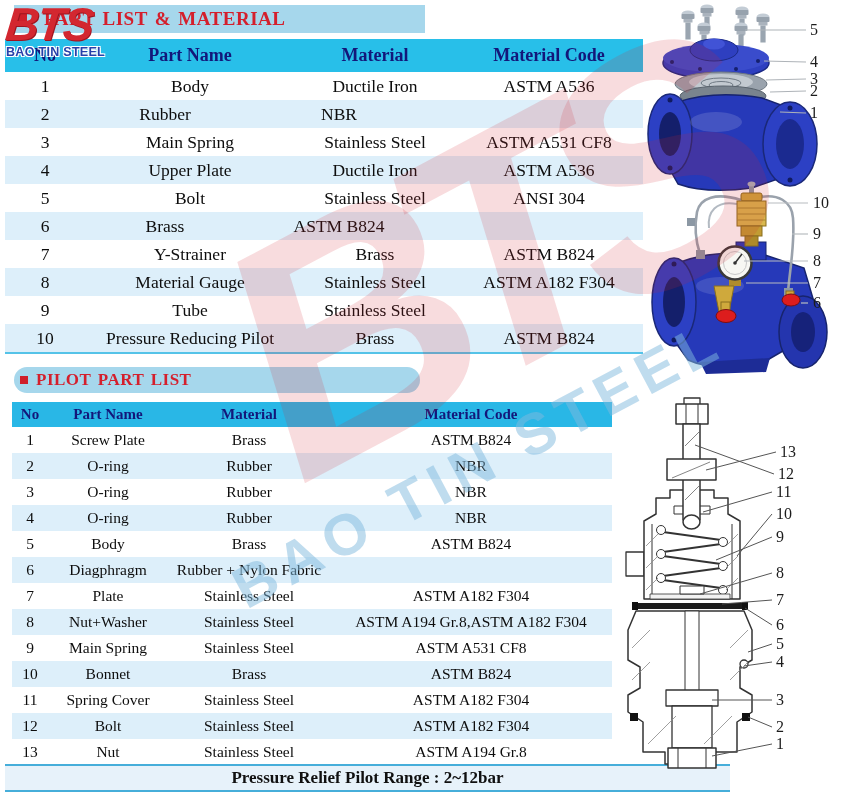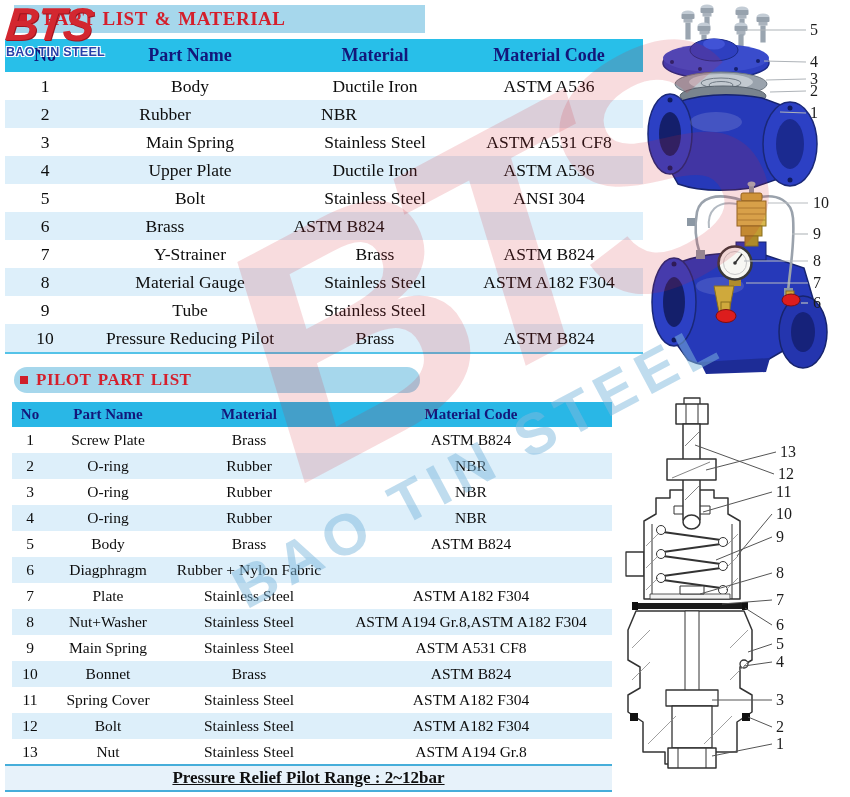--- a/index.html
+++ b/index.html
@@ -28,23 +28,23 @@
 
   
   .t2{position:absolute;left:12px;top:402px;width:600px;z-index:1;}
   .t2 .hdr{display:flex;height:25px;background:#29b7e6;align-items:center;}
   .t2 .hdr .c{font-size:15px;font-weight:bold;color:#13177a;}
   .t2 .row{display:flex;height:26px;align-items:center;}
   .t2 .tbody .row:nth-child(even){background:#ddeffa;}
   .t2 .c{text-align:center;font-size:15.5px;color:#0d0d0d;overflow:hidden;white-space:nowrap;}
   .d1{width:36px}.d2{width:120px}.d3{width:162px}.d4{width:282px}
 
-  .rangebar{position:absolute;left:5px;top:764px;width:607px;height:24px;background:#e7f2fa;
+  .rangebar{position:absolute;left:5px;top:764px;width:725px;height:24px;background:#e7f2fa;
             border-top:2px solid #46aeda;border-bottom:2px solid #46aeda;display:flex;align-items:center;
-            justify-content:center;font-size:17px;font-weight:bold;color:#101010;z-index:1;text-decoration:underline;}
+            justify-content:center;font-size:17px;font-weight:bold;color:#101010;z-index:1;}
 
   
   .logo{position:absolute;left:6px;top:0;z-index:7;width:118px;}
   .logo .acr{font-family:"Liberation Sans",sans-serif;font-style:italic;font-weight:bold;font-size:46px;
              line-height:48px;color:#d32730;letter-spacing:-2px;text-shadow:1px 1px 0 #9e141f;
              transform:skewX(-6deg);}
   .logo .nm{font-family:"Liberation Sans",sans-serif;font-weight:bold;font-size:12.5px;color:#2741aa;
             letter-spacing:.3px;margin-top:-3px;white-space:nowrap;
             text-shadow:-1px -1px 0 #fff,1px -1px 0 #fff,-1px 1px 0 #fff,1px 1px 0 #fff;}
 

